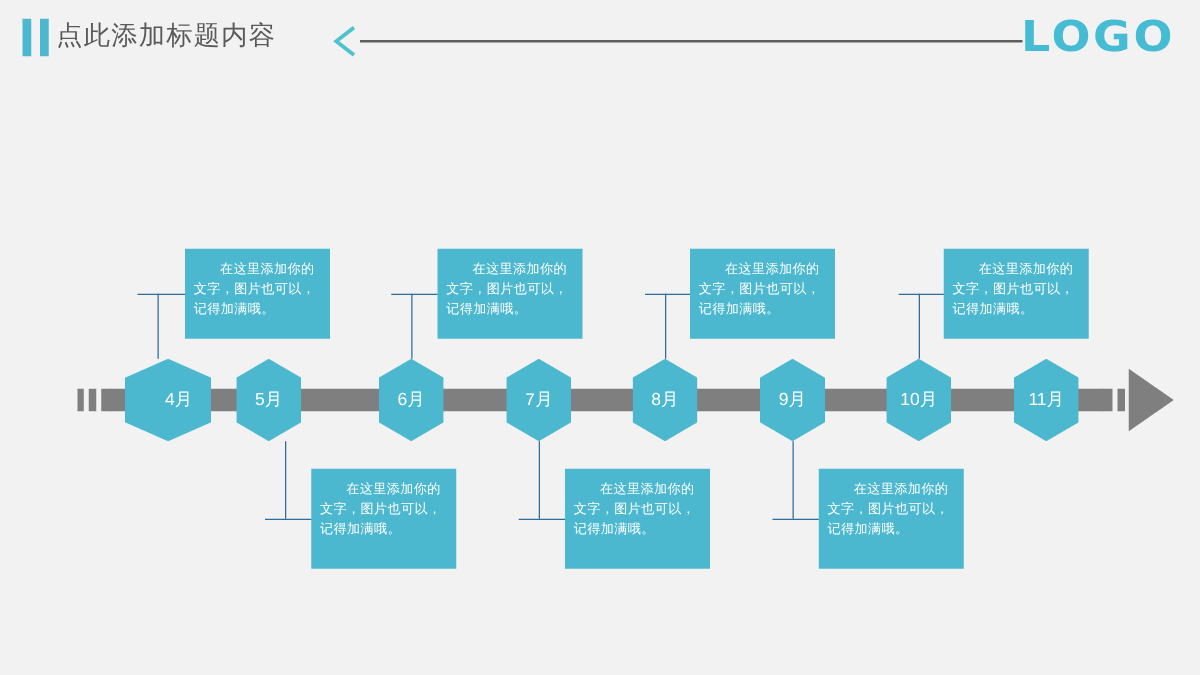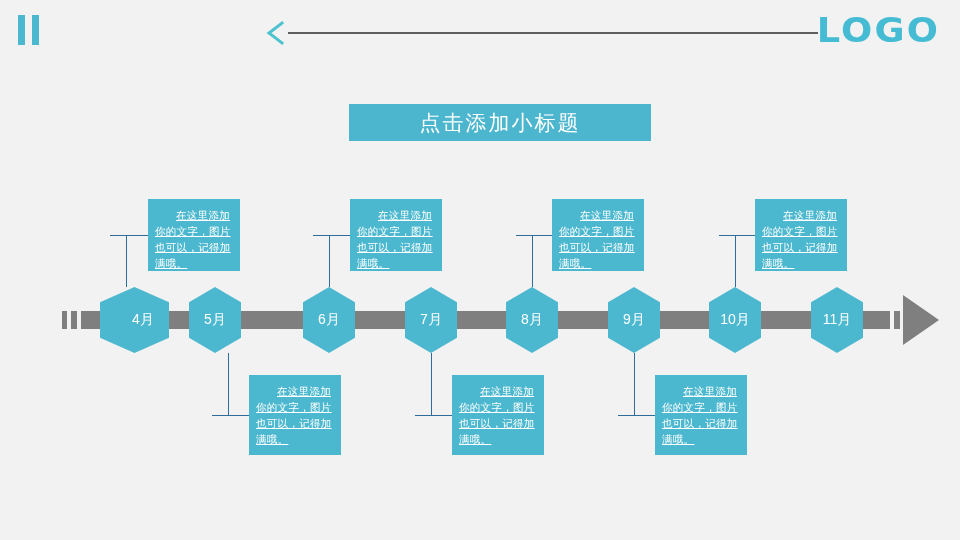--- a/index.html
+++ b/index.html
@@ -140,30 +140,29 @@
   }
   .hex .lbl {
     color: #ffffff;
     font-size: 14px;
     white-space: nowrap;
   }
 
   
   .tbox {
     position: absolute;
-    width: 92px;
+    width: 116px;
     background: #4cb8cf;
     color: #ffffff;
     font-size: 10.5px;
     line-height: 16px;
     box-sizing: border-box;
     padding: 8px 7px 25px 7px;
     text-indent: 21px;
     letter-spacing: 0.3px;
-    text-decoration: underline;
   }
   .tbox.up   { top: 199px; height: 72px; }
   .tbox.down { top: 375px; height: 80px; }
 
   
   .conn-v {
     position: absolute;
     width: 1px;
     background: #2e6d99;
   }
@@ -176,34 +175,32 @@
 </head>
 <body>
 
 <div class="slide">
 
   <div class="header-bars">
     <div class="header-bar"></div>
     <div class="header-bar"></div>
   </div>
 
+  <div class="header-title">点此添加标题内容</div>
 
   <div class="header-arrow">
     <svg width="26" height="26" viewBox="0 0 26 26">
       <polyline points="18,3 5,13 18,23" fill="none" stroke="#4cc3cf" stroke-width="3" stroke-linecap="square" stroke-linejoin="miter"></polyline>
     </svg>
   </div>
 
   <div class="header-rule"></div>
 
   <div class="logo">LOGO</div>
 
-  <div class="subtitle-banner">
-    <span class="txt">点击添加小标题</span>
-  </div>
 
   <div class="tick l1"></div>
   <div class="tick l2"></div>
   <div class="tick l3"></div>
   <div class="timeline-bar"></div>
   <div class="tick r1"></div>
   <div class="tick r2"></div>
   <div class="arrow-head"></div>
 
   <div id="milestone-layer">

